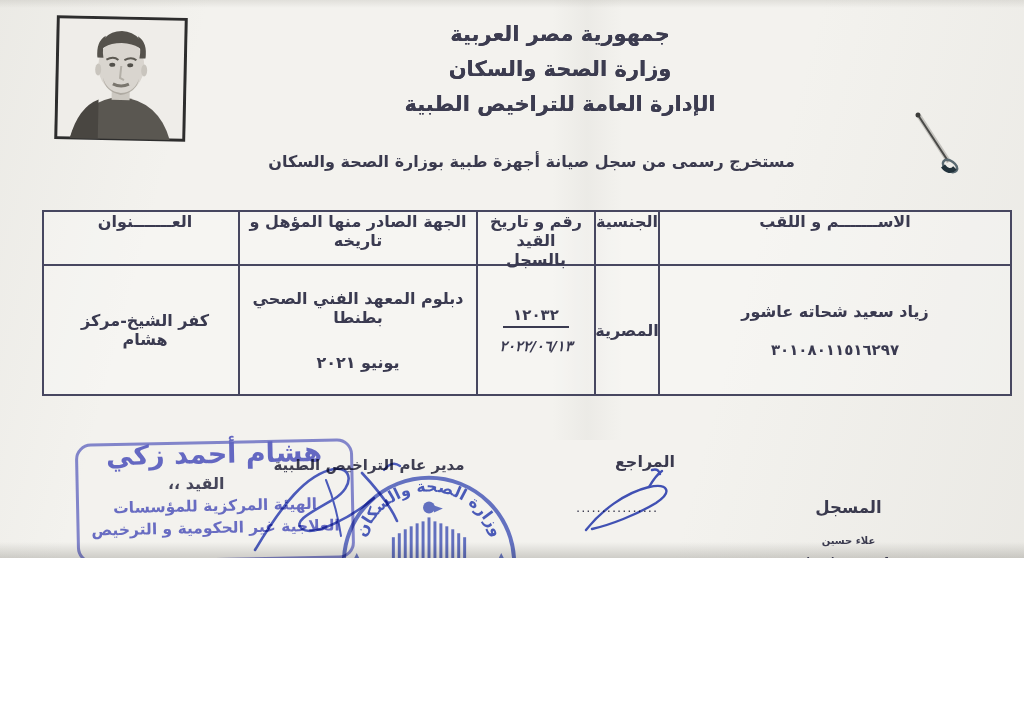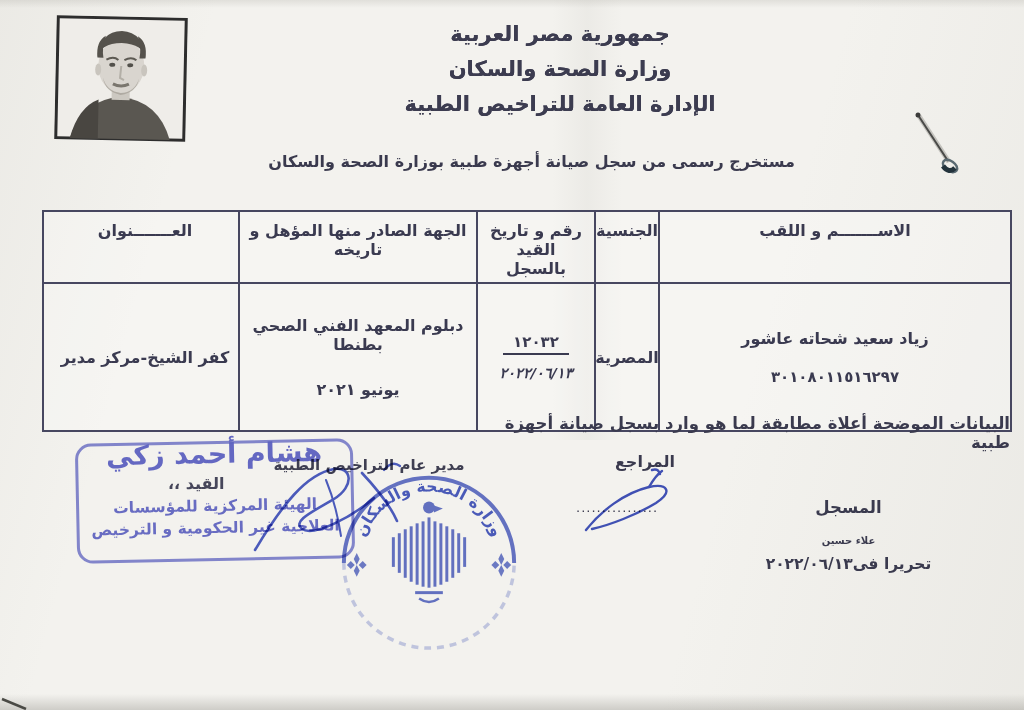--- a/index.html
+++ b/index.html
@@ -1,17 +1,17 @@
 <!DOCTYPE html>
 <html lang="ar"><head>
 <meta charset="utf-8">
 <style>
   html,body{margin:0;padding:0;}
   .page{
-    position:relative;width:1024px;height:710px;overflow:hidden;
+    position:relative;width:1024px;height:558px;overflow:hidden;
     background:
       linear-gradient(to bottom, rgba(150,148,140,.20) 0, rgba(150,148,140,0) 8px),
       linear-gradient(to top, rgba(110,108,100,.28) 0, rgba(110,108,100,0) 16px),
       linear-gradient(105deg, rgba(200,198,190,.18) 0%, rgba(255,255,255,0) 18%, rgba(255,255,255,0) 70%, rgba(205,203,196,.22) 100%),
       #f3f2ee;
     font-family:"DejaVu Sans", sans-serif;
     color:#383848;
   }
   .crease{position:absolute;left:552px;top:0;width:70px;height:440px;
     background:linear-gradient(to right, rgba(255,255,255,0), rgba(190,188,182,.14), rgba(255,255,255,0));}
@@ -21,21 +21,21 @@
     text-shadow:0 0 .6px #3c3c50;}
   .subtitle{position:absolute;left:250px;top:152px;width:545px;text-align:right;direction:rtl;
     font-weight:bold;font-size:16px;color:#3a3a4e;}
   
   .photo{position:absolute;left:55px;top:16px;width:132px;height:126px;transform:rotate(1.2deg);}
   
   .dtable{position:absolute;left:42px;top:210px;width:966px;direction:rtl;
     border:2px solid #474760;background:rgba(255,255,255,.25);}
   .trow{display:grid;grid-template-columns:352px 64px 118px 238px 186px;}
   .trow.head{border-bottom:2px solid #474760;}
-  .tcell{border-left:2px solid #474760;padding:9px 6px;display:flex;flex-direction:column;
+  .tcell{border-left:2px solid #474760;padding:0 6px;display:flex;flex-direction:column;
     align-items:center;text-align:center;font-weight:bold;color:#3a3a50;}
   .tcell:last-child{border-left:none;}
   .head .tcell{height:52px;justify-content:flex-start;font-size:16px;}
   .body .tcell{height:128px;justify-content:center;font-size:16px;}
   .cell-name-data{gap:20px;}
   .id-number{letter-spacing:4.5px;font-size:15px;}
   .reg-number{border-bottom:2px solid #3a3a50;padding:0 10px 2px;font-size:15px;letter-spacing:2px;}
   .reg-date{margin-top:10px;font-size:14.5px;letter-spacing:1px;font-style:italic;}
   .cell-qual-data{gap:26px;font-size:15.5px;}
   
@@ -128,25 +128,24 @@
       </div>
       <div class="tcell">المصرية</div>
       <div class="tcell">
         <span class="reg-number">١٢٠٣٢</span>
         <span class="reg-date">٢٠٢٢/٠٦/١٣</span>
       </div>
       <div class="tcell cell-qual-data">
         <span>دبلوم المعهد الفني الصحي بطنطا</span>
         <span>يونيو ٢٠٢١</span>
       </div>
-      <div class="tcell">كفر الشيخ-مركز مدير</div>
+      <div class="tcell">كفر الشيخ-مركز هشام</div>
     </div>
   </div>
 
-  <div class="confirm">البيانات الموضحة أعلاة مطابقة لما هو وارد بسجل  صيانة أجهزة طبية</div>
 
   <div class="registrar">
     <div class="t">المسجل</div>
     <div class="n">علاء حسين</div>
     <div class="d">تحريرا فى٢٠٢٢/٠٦/١٣</div>
   </div>
 
   <div class="reviewer">المراجع</div>
   <div class="rev-dots">................</div>
 

